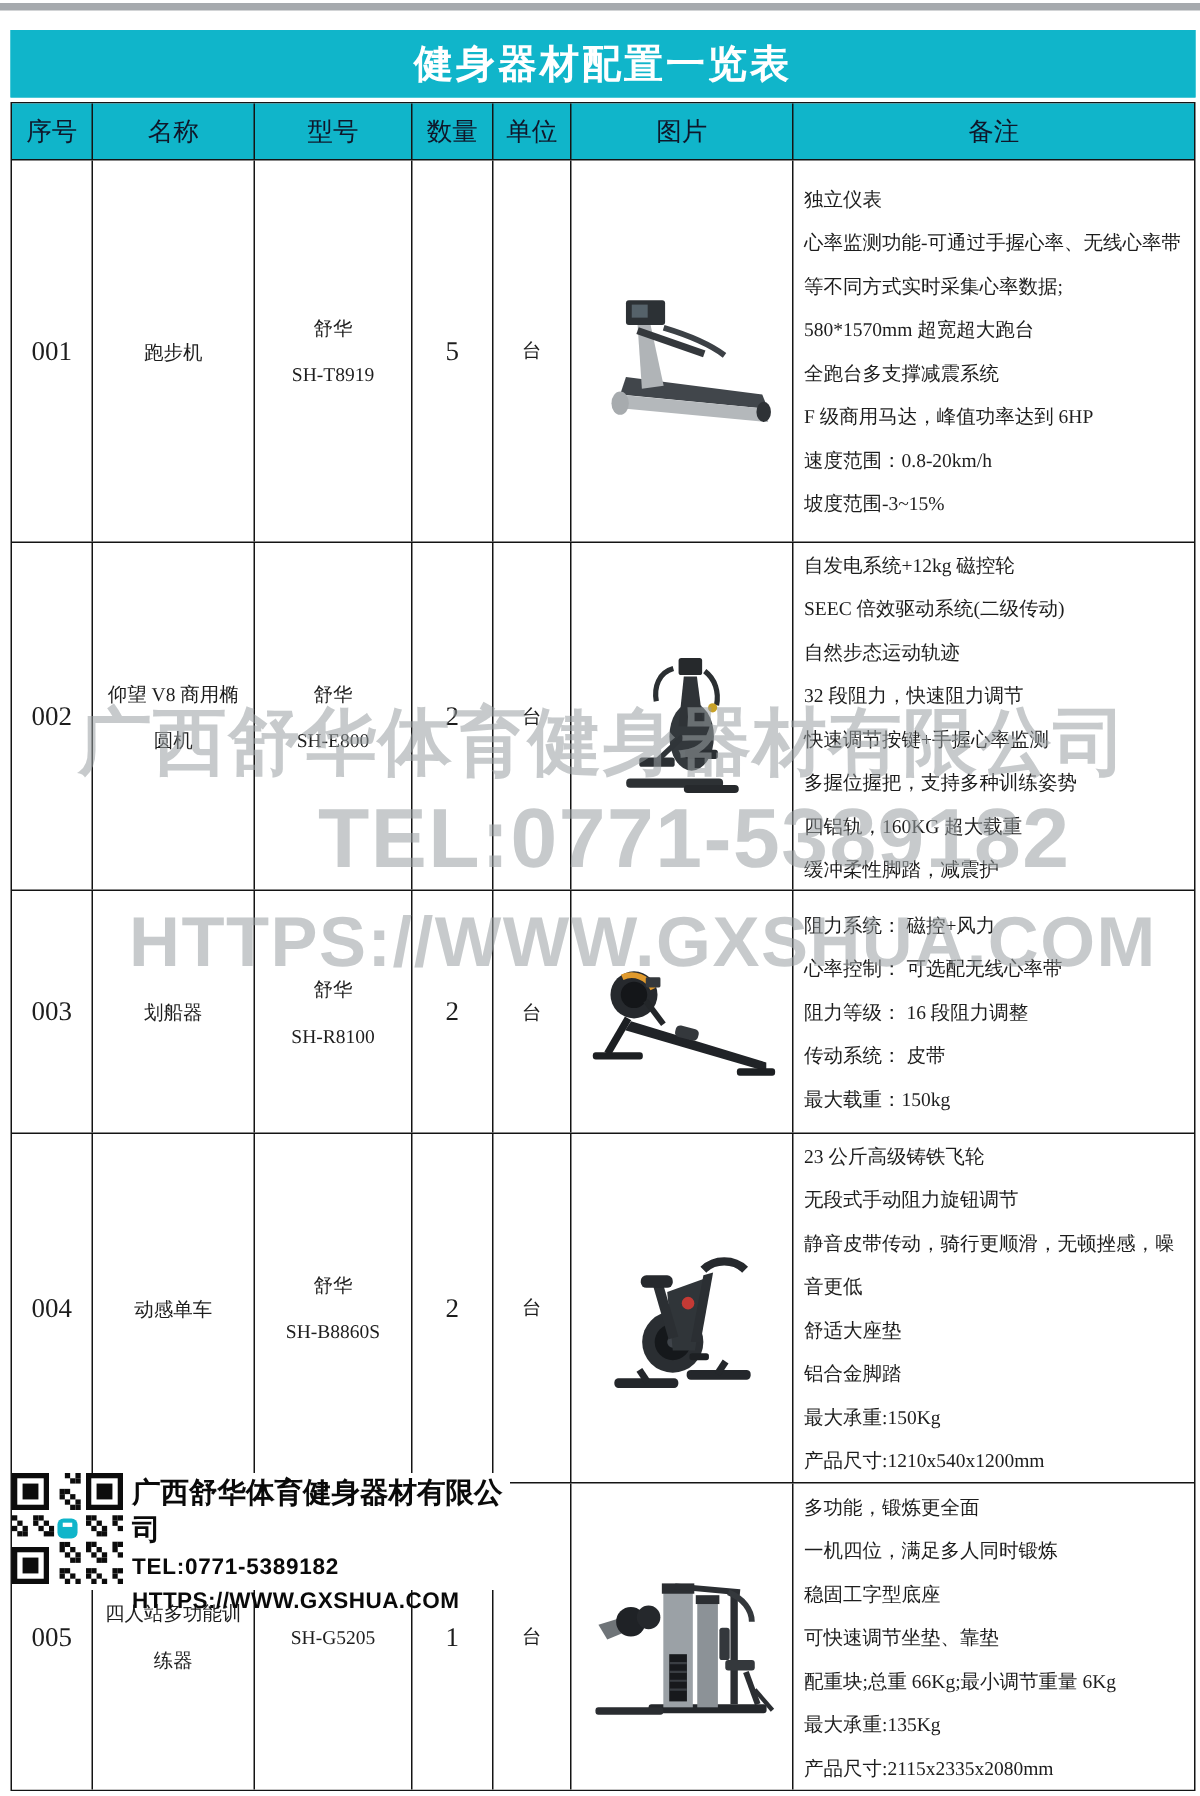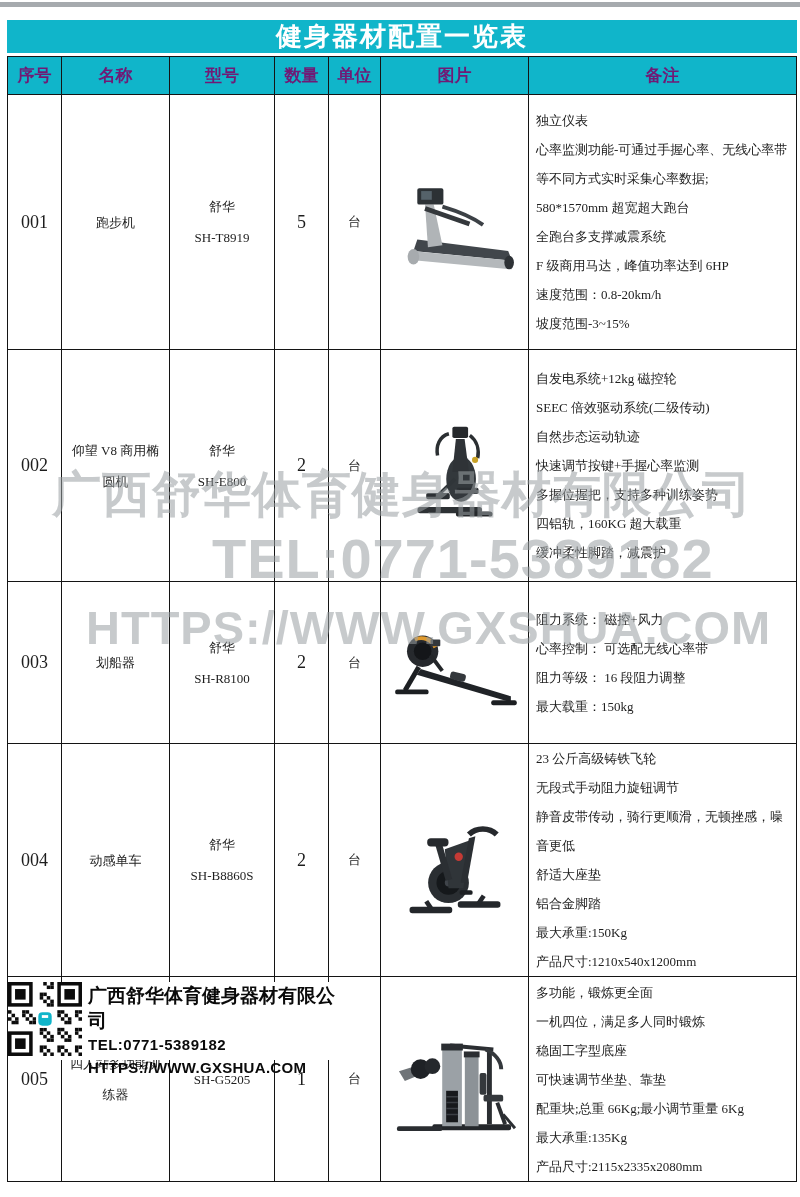--- a/index.html
+++ b/index.html
@@ -5,30 +5,30 @@
   html,body{margin:0;padding:0;}
   body{
     width:800px;height:1197px;position:relative;background:#ffffff;overflow:hidden;
     font-family:"Liberation Serif","DejaVu Serif",serif;
   }
   .top-strip{position:absolute;top:2px;left:0;width:800px;height:5px;background:#90959a;opacity:.8;}
 
   .doc{position:absolute;left:7px;top:20px;width:790px;}
 
   .title-bar{
-    height:33px;background:#10b5ca;border:1px solid #10b5ca;box-sizing:border-box;
+    height:45px;background:#10b5ca;border:1px solid #10b5ca;box-sizing:border-box;
     display:flex;align-items:center;justify-content:center;
     color:#fff;font-weight:bold;font-size:26px;letter-spacing:2px;
     font-family:"Liberation Sans","DejaVu Sans",sans-serif;
   }
   .grid{border:1px solid #141414;box-sizing:border-box;margin-top:3px;background:#fff;}
   .header-row{display:flex;height:37px;background:#10b5ca;}
   .hcell{
     box-sizing:border-box;display:flex;align-items:center;justify-content:center;
-    color:#701a75;font-weight:bold;font-size:17px;
+    color:#0f172a;font-weight:normal;font-size:17px;
     font-family:"Liberation Sans","DejaVu Sans",sans-serif;
   }
   .row{display:flex;border-top:1px solid #141414;box-sizing:border-box;background:#fff;}
   .cell{
     box-sizing:border-box;display:flex;flex-direction:column;justify-content:center;align-items:center;
     text-align:center;font-size:13px;color:#1d1d1d;overflow:hidden;
   }
   .hcell + .hcell, .cell + .cell{border-left:1px solid #141414;}
   .w-no{width:53px;}
   .w-name{width:108px;padding:11px 7px;}
@@ -139,20 +139,21 @@
     <circle cx="78" cy="58" r="3.5" fill="#c9a227"></circle>
     <rect x="22" y="96" width="27" height="7" rx="2" fill="#2b2f33"></rect>
     <rect x="57" y="90" width="25" height="7" rx="2" fill="#2b2f33"></rect>
     <path d="M35,99 L55,80" stroke="#303539" stroke-width="4" fill="none"></path>
   </svg>
           </div>
     <div class="cell w-notes c-notes">
             <div class="note-line">自发电系统+12kg 磁控轮</div>
             <div class="note-line">SEEC 倍效驱动系统(二级传动)</div>
             <div class="note-line">自然步态运动轨迹</div>
+            <div class="note-line">32 段阻力，快速阻力调节</div>
             <div class="note-line">快速调节按键+手握心率监测</div>
             <div class="note-line">多握位握把，支持多种训练姿势</div>
             <div class="note-line">四铝轨，160KG 超大载重</div>
             <div class="note-line">缓冲柔性脚踏，减震护</div>
           </div>
   </div>
         <div class="row" style="height: 162px;">
     <div class="cell w-no c-no">003</div>
     <div class="cell w-name c-name">划船器</div>
     <div class="cell w-model c-model">
@@ -172,20 +173,21 @@
     <path d="M28,54 L14,78" stroke="#1c1f22" stroke-width="5" fill="none"></path>
     <rect x="4" y="77" width="34" height="5" rx="2" fill="#1c1f22"></rect>
     <rect x="102" y="88" width="26" height="5" rx="2" fill="#1c1f22"></rect>
     <path d="M40,42 L52,58" stroke="#232629" stroke-width="4" fill="none"></path>
   </svg>
           </div>
     <div class="cell w-notes c-notes">
             <div class="note-line">阻力系统： 磁控+风力</div>
             <div class="note-line">心率控制： 可选配无线心率带</div>
             <div class="note-line">阻力等级： 16 段阻力调整</div>
+            <div class="note-line">传动系统： 皮带</div>
             <div class="note-line">最大载重：150kg</div>
           </div>
   </div>
         <div class="row" style="height: 233px;">
     <div class="cell w-no c-no">004</div>
     <div class="cell w-name c-name">动感单车</div>
     <div class="cell w-model c-model">
             <div class="model-line">舒华</div>
             <div class="model-line">SH-B8860S</div>
           </div>

